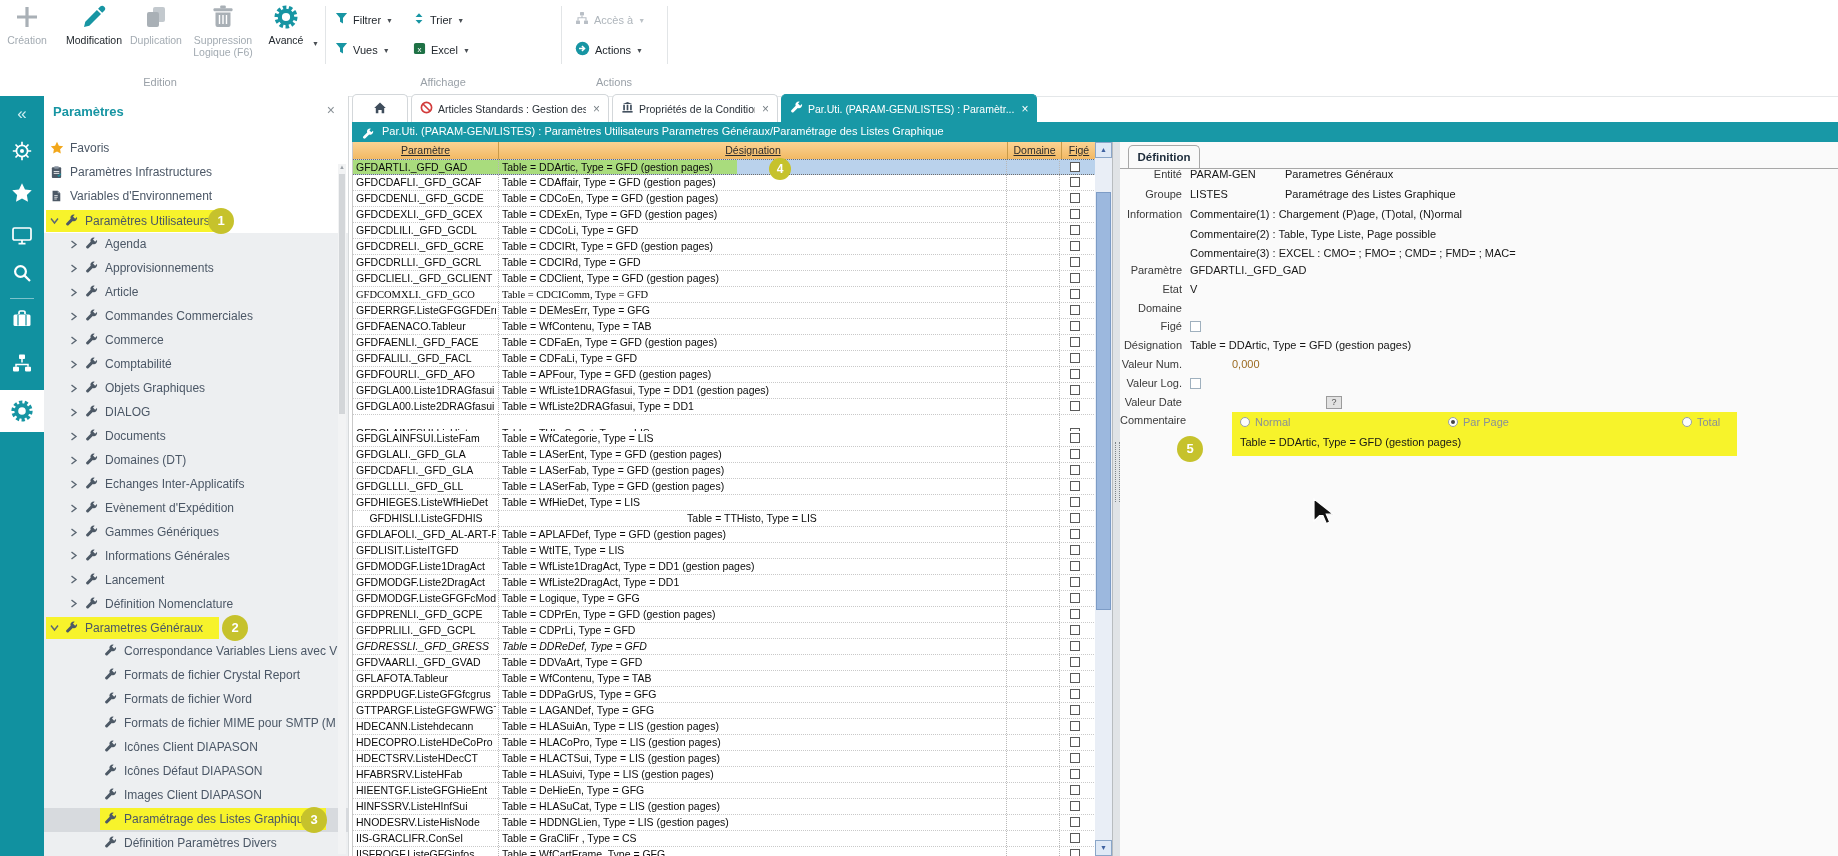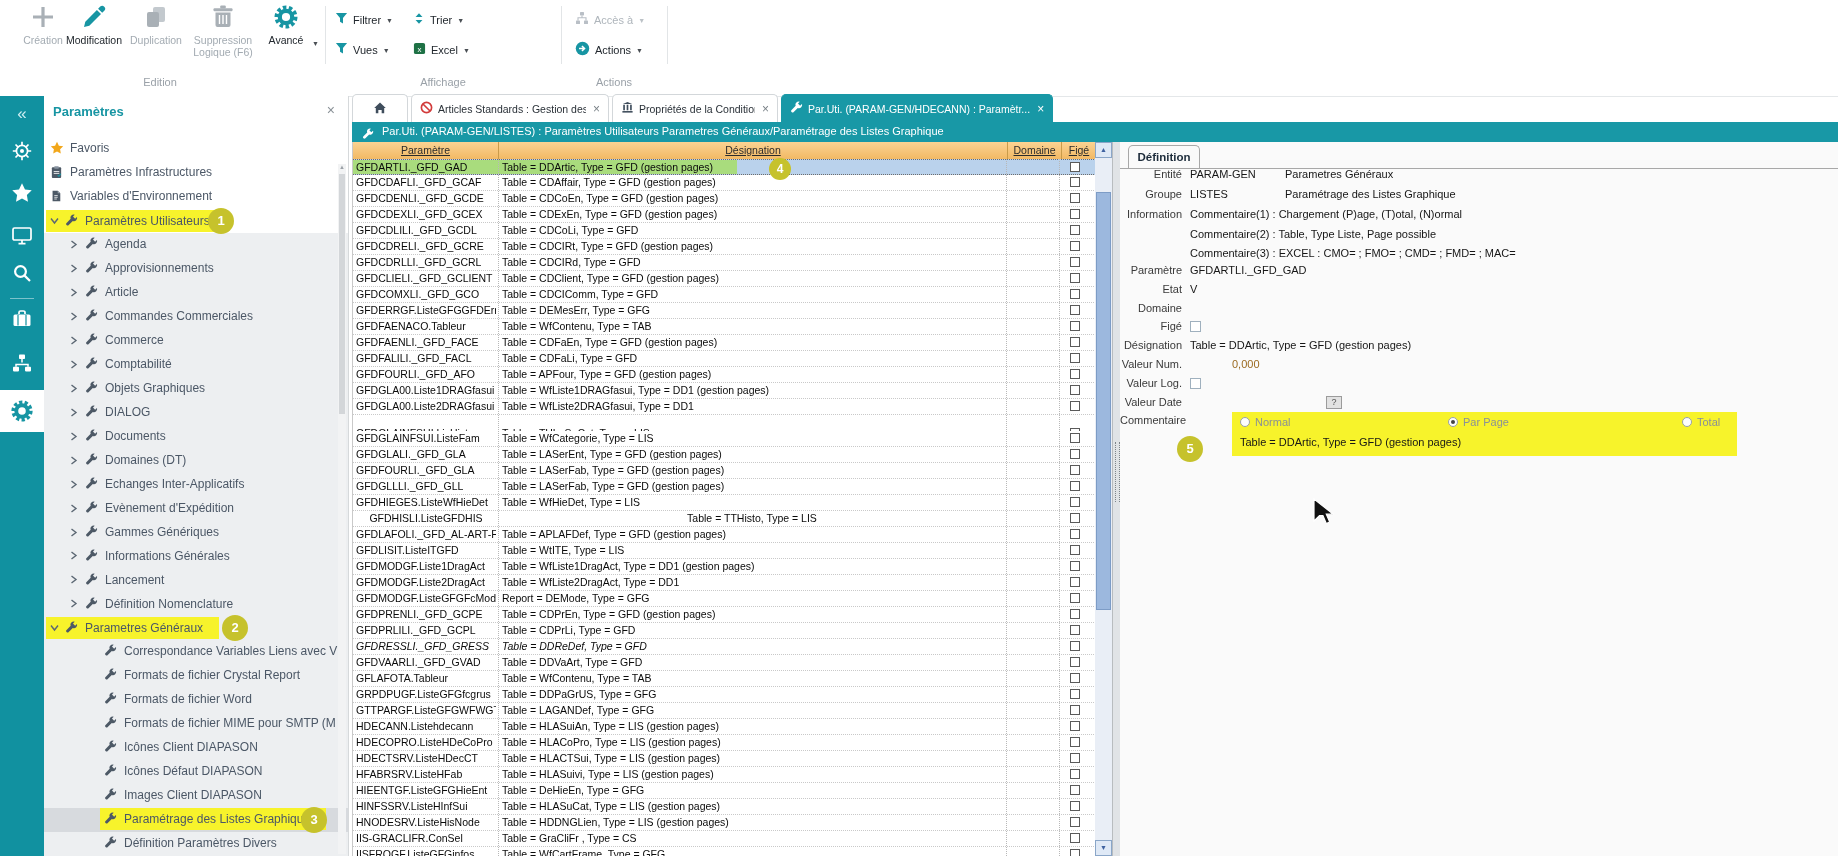--- a/index.html
+++ b/index.html
@@ -109,21 +109,21 @@
   .badge.b26{width:26px;height:26px;line-height:26px;font-size:13px;}
   .badge.b22{width:22px;height:22px;line-height:22px;font-size:12px;}
   #cursor{position:absolute;z-index:60;}
 </style>
 </head>
 <body>
 
 <div id="app">
 
   <header id="toolbar">
-    <div class="tb-big disabled" style="left:16px;width:54px;">
+    <div class="tb-big disabled" style="left:0;width:54px;">
       <span class="tb-icon">
         <svg width="26" height="26" viewBox="0 0 26 26">
             <path d="M11.4 3h3.2v8.4H23v3.2h-8.4V23h-3.2v-8.4H3v-3.2h8.4z" fill="#a9b0b6"></path>
           </svg>
       </span>
       <span class="tb-label">Création</span>
     </div>
     <div class="tb-big" style="left:64px;width:60px;">
       <span class="tb-icon">
         <svg width="26" height="26" viewBox="0 0 26 26">
@@ -652,21 +652,21 @@
             <rect x="9.8" y="4" width="1.8" height="6"></rect>
             <rect x="1.5" y="10.8" width="11" height="1.7"></rect>
           </svg></span>
       <span class="tab-label">Propriétés de la Condition</span>
       <span class="tab-close">×</span>
     </div>
     <div class="tab active" id="tab-3">
       <span><svg width="13" height="13" viewBox="0 0 14 14">
             <path d="M12.8 3.1a3.4 3.4 0 0 1-4.4 4.4L4 11.9A1.6 1.6 0 1 1 1.7 9.6l4.4-4.4a3.4 3.4 0 0 1 4.4-4.4L8.6 2.7l2.3 2.3z" fill="#fff"></path>
           </svg></span>
-      <span class="tab-label">Par.Uti. (PARAM-GEN/HDECANN) : Paramètr...</span>
+      <span class="tab-label">Par.Uti. (PARAM-GEN/LISTES) : Paramètr...</span>
       <span class="tab-close">×</span>
     </div>
   </div>
 
   <div id="titlebar">
     <span class="tb-wrench"><svg width="12" height="12" viewBox="0 0 14 14">
           <path d="M12.8 3.1a3.4 3.4 0 0 1-4.4 4.4L4 11.9A1.6 1.6 0 1 1 1.7 9.6l4.4-4.4a3.4 3.4 0 0 1 4.4-4.4L8.6 2.7l2.3 2.3z" fill="#fff"></path>
         </svg></span>
     <span class="tb-text">Par.Uti. (PARAM-GEN/LISTES) : Paramètres Utilisateurs Parametres Généraux/Paramétrage des Listes Graphique</span>
   </div>
@@ -713,21 +713,21 @@
         <div class="t-row" style="top: 113px;">
           <span class="tc tc-param">GFDCDRLLI._GFD_GCRL</span>
           <span class="tc tc-desig">Table = CDCIRd, Type = GFD</span>
           <span class="t-check"></span>
         </div>
         <div class="t-row" style="top: 129px;">
           <span class="tc tc-param">GFDCLIELI._GFD_GCLIENT</span>
           <span class="tc tc-desig">Table = CDClient, Type = GFD (gestion pages)</span>
           <span class="t-check"></span>
         </div>
-        <div class="t-row" style="top: 145px;">
+        <div class="t-row" style="top: 145px; font-family: Liberation Serif, serif;">
           <span class="tc tc-param">GFDCOMXLI._GFD_GCO</span>
           <span class="tc tc-desig">Table = CDCIComm, Type = GFD</span>
           <span class="t-check"></span>
         </div>
         <div class="t-row" style="top: 161px;">
           <span class="tc tc-param">GFDERRGF.ListeGFGGFDErr</span>
           <span class="tc tc-desig">Table = DEMesErr, Type = GFG</span>
           <span class="t-check"></span>
         </div>
         <div class="t-row" style="top: 177px;">
@@ -769,21 +769,21 @@
           <span class="tc tc-param">GFDGLAINFSUI.ListeFam</span>
           <span class="tc tc-desig">Table = WfCategorie, Type = LIS</span>
           <span class="t-check"></span>
         </div>
         <div class="t-row" style="top: 305px;">
           <span class="tc tc-param">GFDGLALI._GFD_GLA</span>
           <span class="tc tc-desig">Table = LASerEnt, Type = GFD (gestion pages)</span>
           <span class="t-check"></span>
         </div>
         <div class="t-row" style="top: 321px;">
-          <span class="tc tc-param">GFDFOURLI._GFD_GLA</span>
+          <span class="tc tc-param">GFDCDAFLI._GFD_GLA</span>
           <span class="tc tc-desig">Table = LASerFab, Type = GFD (gestion pages)</span>
           <span class="t-check"></span>
         </div>
         <div class="t-row" style="top: 337px;">
           <span class="tc tc-param">GFDGLLLI._GFD_GLL</span>
           <span class="tc tc-desig">Table = LASerFab, Type = GFD (gestion pages)</span>
           <span class="t-check"></span>
         </div>
         <div class="t-row" style="top: 353px;">
           <span class="tc tc-param">GFDHIEGES.ListeWfHieDet</span>
@@ -810,21 +810,21 @@
           <span class="tc tc-desig">Table = WfListe1DragAct, Type = DD1 (gestion pages)</span>
           <span class="t-check"></span>
         </div>
         <div class="t-row" style="top: 433px;">
           <span class="tc tc-param">GFDMODGF.Liste2DragAct</span>
           <span class="tc tc-desig">Table = WfListe2DragAct, Type = DD1</span>
           <span class="t-check"></span>
         </div>
         <div class="t-row" style="top: 449px;">
           <span class="tc tc-param">GFDMODGF.ListeGFGFcModes</span>
-          <span class="tc tc-desig">Report = DEMode, Type = GFG</span>
+          <span class="tc tc-desig">Table = Logique, Type = GFG</span>
           <span class="t-check"></span>
         </div>
         <div class="t-row" style="top: 465px;">
           <span class="tc tc-param">GFDPRENLI._GFD_GCPE</span>
           <span class="tc tc-desig">Table = CDPrEn, Type = GFD (gestion pages)</span>
           <span class="t-check"></span>
         </div>
         <div class="t-row" style="top: 481px;">
           <span class="tc tc-param">GFDPRLILI._GFD_GCPL</span>
           <span class="tc tc-desig">Table = CDPrLi, Type = GFD</span>

